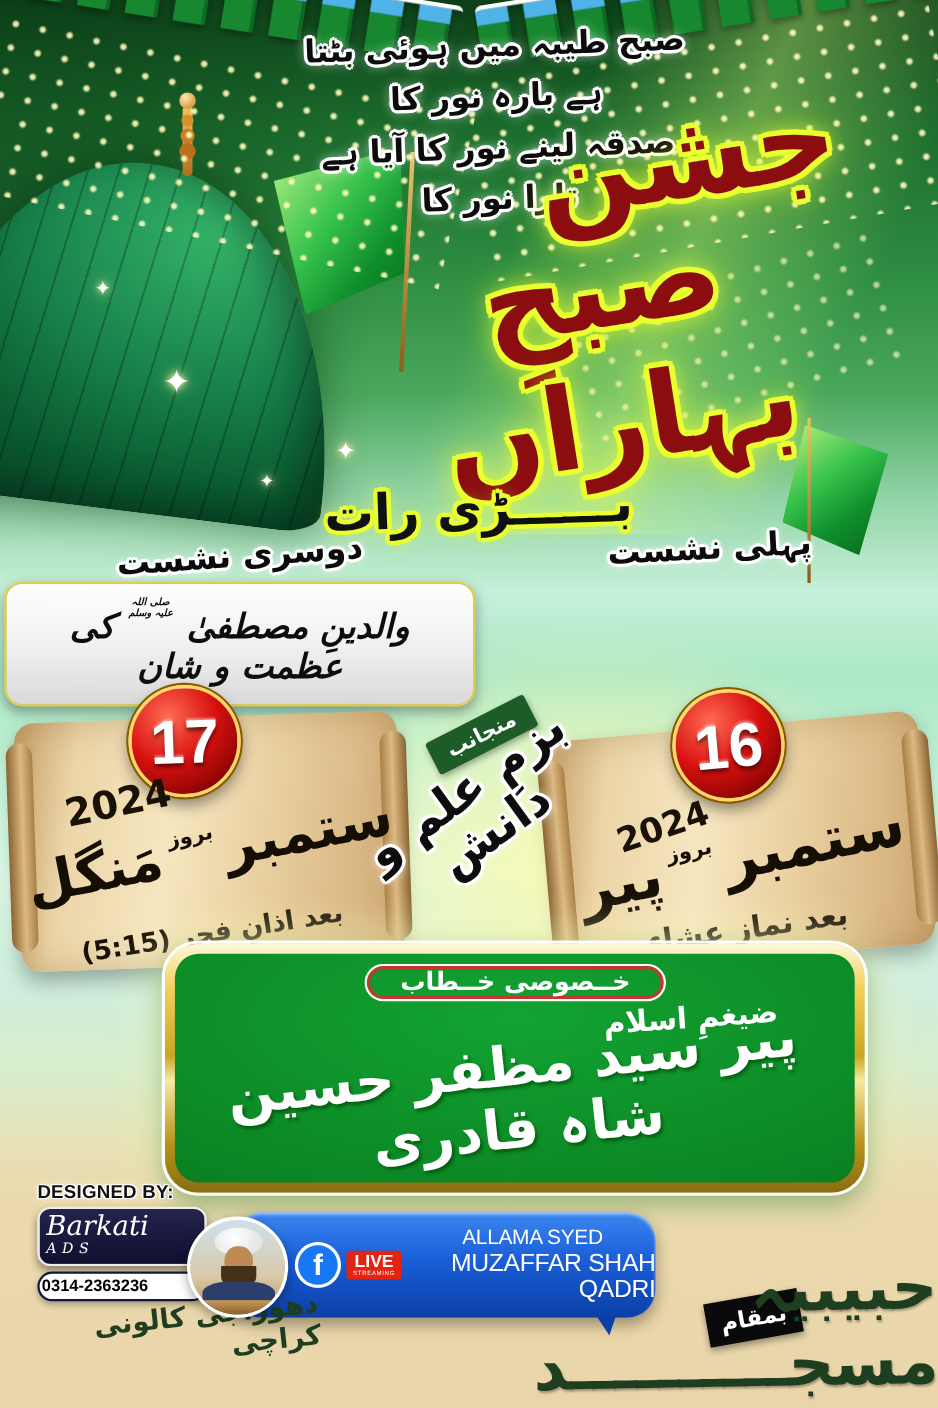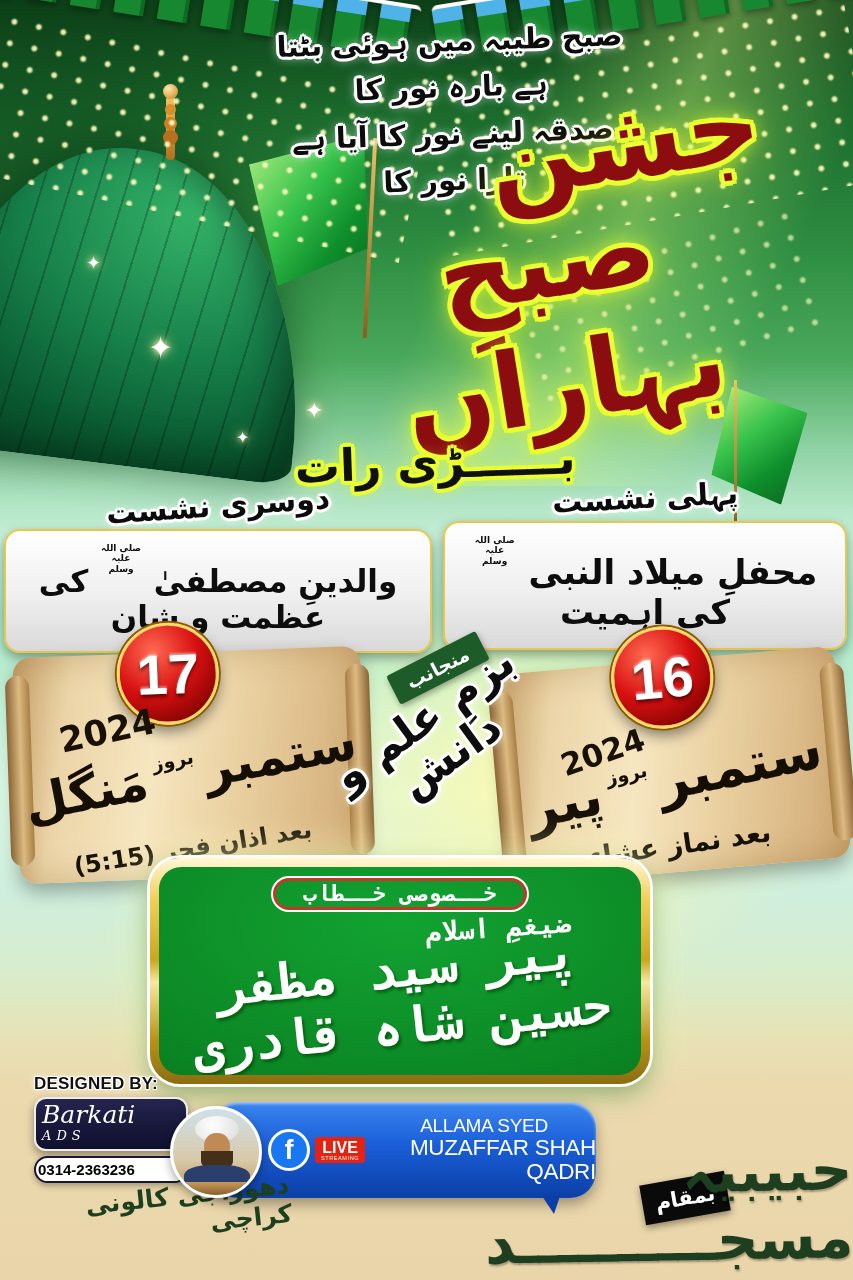--- a/index.html
+++ b/index.html
@@ -58,21 +58,21 @@
 
   
   .outW{text-shadow:-2px -2px 0 #fff,2px -2px 0 #fff,-2px 2px 0 #fff,2px 2px 0 #fff,0 -3px 0 #fff,0 3px 0 #fff,-3px 0 0 #fff,3px 0 0 #fff,0 0 10px #fff;}
   .sess{direction:rtl;text-align:center;}
   .sess .lbl{font-size:30px;font-weight:900;color:#0b0b0b;}
   .sess .banner{margin-top:6px;background:linear-gradient(180deg,#ffffff,#efefef 55%,#d9d9d9);border:2px solid #e6c84e;border-radius:16px;box-shadow:0 5px 12px rgba(0,0,0,.35);padding:12px 6px 16px;font-size:34px;font-weight:800;color:#0d0d0d;}
   .sess1{right:6px;top:480px;width:404px;}
   .sess1 .lbl{transform:rotate(-3deg);}
   .sess2{left:4px;top:488px;width:428px;}
   .sess2 .lbl{transform:rotate(-4deg);}
-  .sess2 .banner{font-size:31px;}
+  .sess2 .banner{font-size:31px;font-style:italic;}
   .saw{display:inline-block;width:44px;font-size:9px;line-height:1.15;vertical-align:20px;font-weight:700;}
 
   
   .scroll{background:linear-gradient(100deg,#c9a26b 0%,#ecd5a8 16%,#f6e6c0 40%,#e9cf9f 64%,#cfa873 100%);border-radius:18px;box-shadow:0 9px 18px rgba(0,0,0,.3), inset 0 0 34px rgba(120,80,20,.28);}
   .curlL,.curlR{position:absolute;top:8%;width:24px;height:84%;border-radius:12px;background:linear-gradient(90deg,#8a6434,#dcba82 55%,#a87f44);}
   .curlL{left:-8px;}
   .curlR{right:-8px;transform:scaleX(-1);}
   .badge{position:absolute;width:96px;height:96px;border-radius:50%;display:flex;align-items:center;justify-content:center;
     background:radial-gradient(circle at 35% 26%,#ff6a52,#d81010 46%,#7c0202 86%);
     border:3px solid #ffd76a;box-shadow:0 0 0 2px #8a5a00,0 7px 14px rgba(0,0,0,.45);
@@ -91,23 +91,23 @@
   .broz{font-size:19px;font-weight:800;transform:translateY(-16px);}
   .timeln{position:absolute;left:0;width:100%;text-align:center;direction:rtl;font-weight:800;color:#171005;}
   .scrollR .timeln{bottom:12px;font-size:27px;transform:rotate(-3deg);}
   .scrollL .timeln{bottom:16px;font-size:24px;transform:rotate(-7deg);}
 
   
   .orgtag{left:388px;top:652px;background:#1d5c28;color:#fff;font-size:19px;font-weight:800;padding:5px 16px;transform:rotate(-27deg);border-radius:3px;box-shadow:0 3px 6px rgba(0,0,0,.35);direction:rtl;}
   .orgname{left:322px;top:692px;width:230px;transform:rotate(-36deg);direction:rtl;text-align:center;font-size:43px;font-weight:900;color:#0d0d0d;line-height:1.05;}
 
   
-  .gbouter{left:150px;top:858px;width:500px;height:226px;border-radius:30px;padding:9px;box-sizing:border-box;
+  .gbouter{left:150px;top:858px;width:636px;height:226px;border-radius:30px;padding:9px;box-sizing:border-box;
     background:linear-gradient(180deg,#fff8d8,#f3cf5a 18%,#caa61f 45%,#f7e9a0 55%,#b8941a 80%,#8a6d10);
-    box-shadow:0 0 0 3px rgba(255,255,255,.95),0 10px 26px rgba(40,110,50,.5),0 0 46px rgba(255,255,190,.85);font-family:Liberation Mono, monospace;}
+    box-shadow:0 0 0 3px rgba(255,255,255,.95),0 10px 26px rgba(40,110,50,.5),0 0 46px rgba(255,255,190,.85);}
   .gbinner{width:100%;height:100%;border-radius:22px;position:relative;overflow:hidden;direction:rtl;
     background:radial-gradient(130% 150% at 50% 28%,#12a332,#0b8423 55%,#056014 92%);
     display:flex;flex-direction:column;align-items:center;}
   .gbpill{margin-top:9px;border:2px solid #fff;box-shadow:inset 0 0 0 3px #c0392b;padding:2px 30px;border-radius:999px;color:#fff;font-weight:800;font-size:23px;}
   .gbhon{align-self:flex-start;margin:0 70px 0 0;color:#fff;font-size:27px;font-weight:800;transform:rotate(-4deg);}
   .gbname{color:#fff;font-size:50px;font-weight:900;text-align:center;transform:rotate(-6deg);line-height:1.14;margin-top:0;text-shadow:2px 3px 3px rgba(0,60,0,.55);}
 
   
   .designed{left:34px;top:1074px;width:154px;font-family:"Liberation Sans",sans-serif;}
   .dlabel{font-size:17px;font-weight:900;color:#111;letter-spacing:.2px;
@@ -170,25 +170,20 @@
   </div>
 
   <div class="layer titlewrap">
     <span class="t-jashn glowY">جشن</span>
     <span class="t-subh glowY">صبحِ بہاراں</span>
   </div>
   <div class="layer bignight">بــــــڑی رات</div>
 
   <div class="layer sess sess1">
     <div class="lbl outW">پہلی نشست</div>
-    <div class="banner">
-      <span>محفلِ میلاد النبی</span>
-      <span class="saw">صلی اللہ علیہ وسلم</span>
-      <span>کی اہمیت</span>
-    </div>
   </div>
 
   <div class="layer sess sess2">
     <div class="lbl outW">دوسری نشست</div>
     <div class="banner">
       <span>والدینِ مصطفیٰ</span>
       <span class="saw">صلی اللہ علیہ وسلم</span>
       <span>کی عظمت و شان</span>
     </div>
   </div>

